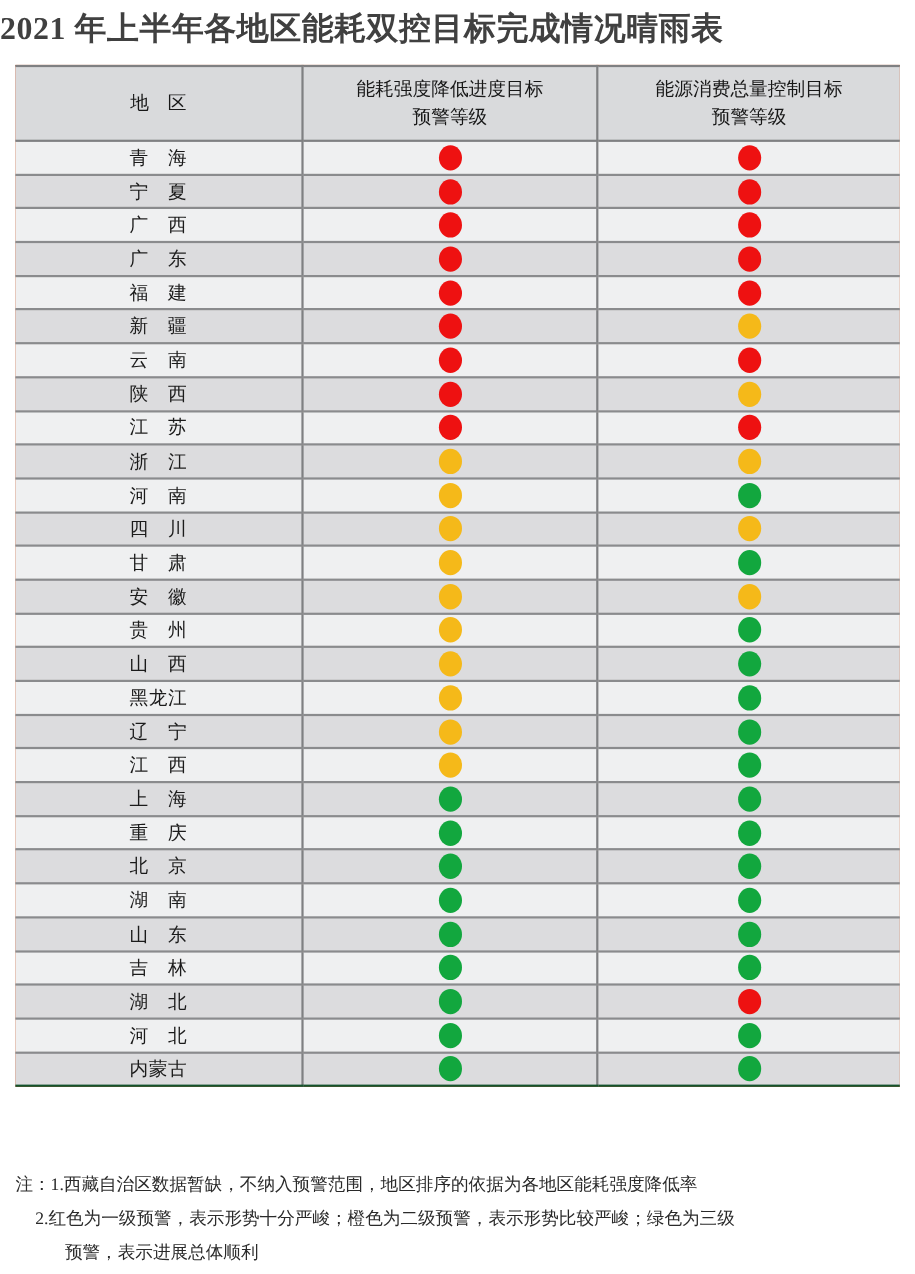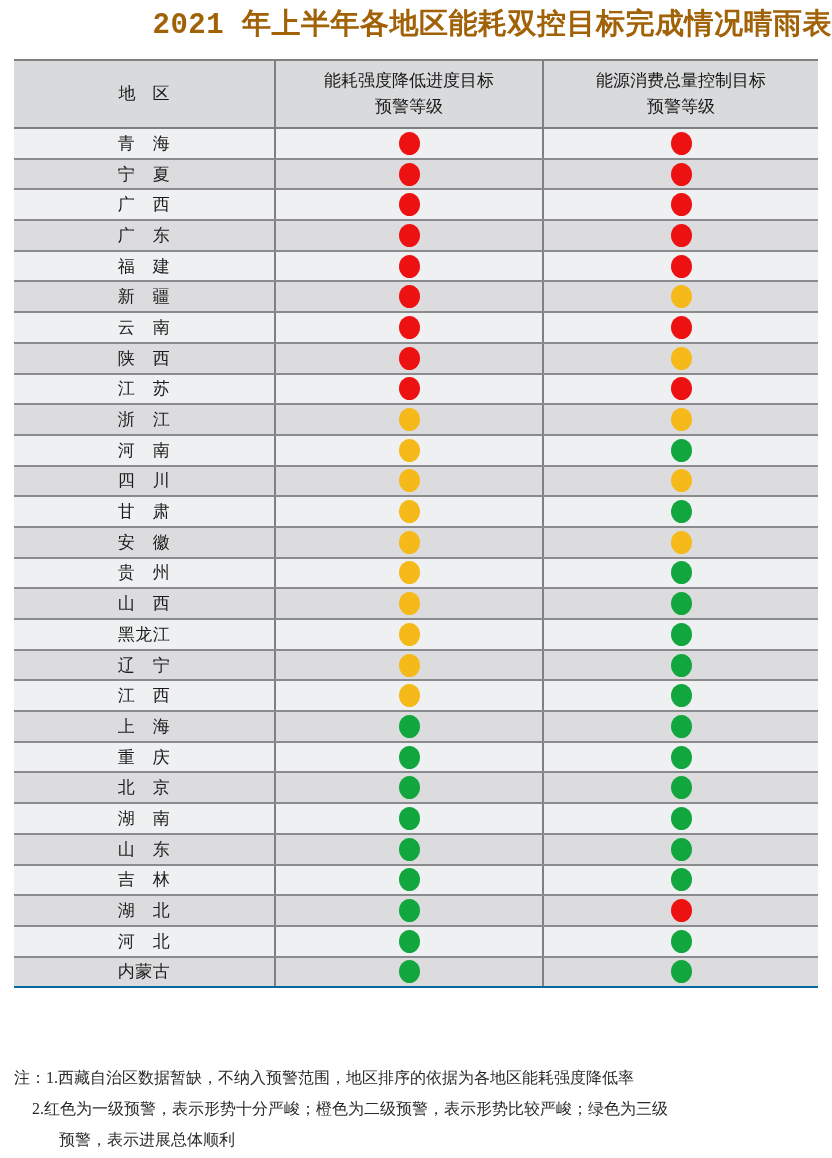--- a/index.html
+++ b/index.html
@@ -21,27 +21,27 @@
     width: 832px;
     height: 1158px;
     position: relative;
     box-sizing: border-box;
   }
 
   
   .title {
     margin: 0;
     padding: 6px 0 2px 0;
-    text-align: right;
-    font-family: Liberation Mono, monospace;
+    text-align: left;
+    font-family: Liberation Serif, serif;
     font-weight: bold;
     font-size: 29px;
     line-height: 40px;
     letter-spacing: 0.5px;
-    color: #a16207;
+    color: #404040;
     white-space: nowrap;
   }
 
   
   .table-wrap {
     position: absolute;
     left: 14px;
     top: 59px;
     width: 804px;
   }
@@ -101,21 +101,21 @@
     letter-spacing: 0.5px;
     margin-top: 26px;
   }
   tbody td.dot-cell-1 {
     border-right: 2px solid #7f8082;
   }
   tbody td.dot-cell-2 {
     border-right: none;
   }
   tbody tr:last-child td {
-    border-bottom: 2px solid #0369a1;
+    border-bottom: 2px solid #14532d;
   }
 
   .region-name {
     display: inline-block;
     white-space: nowrap;
   }
 
   .dot {
     display: inline-block;
     width: 21px;

